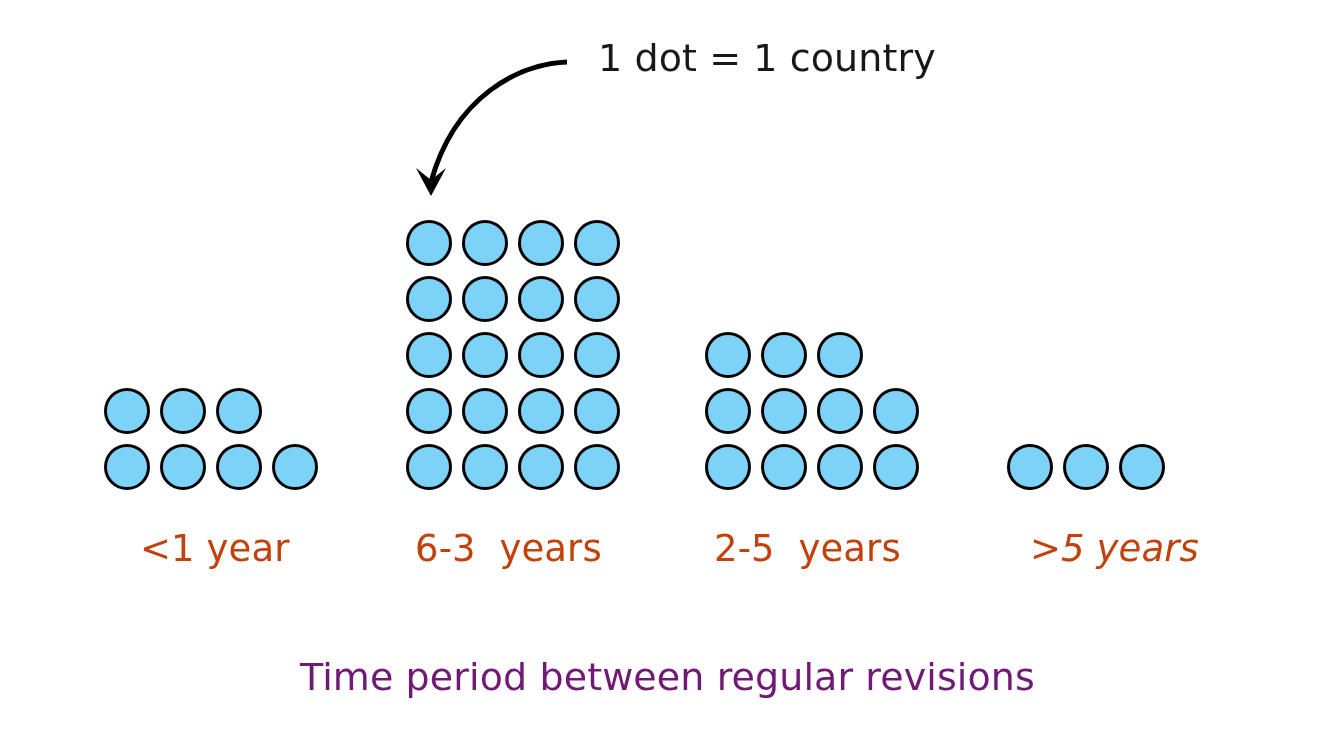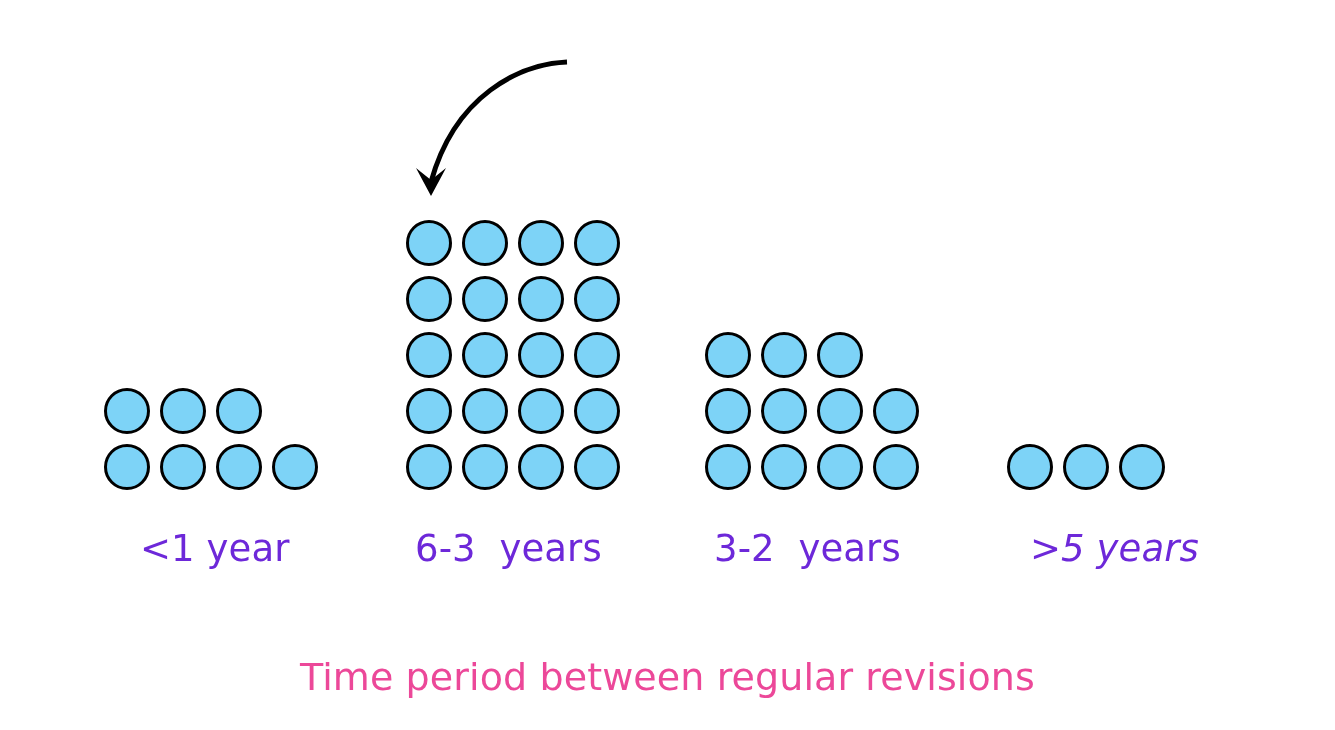--- a/index.html
+++ b/index.html
@@ -62,49 +62,50 @@
     vertical-align: top;
   }
   .dot:last-child { margin-right: 0; }
 
   
   .category-label {
     position: absolute;
     top: 527px;
     font-size: 37px;
     font-weight: 400;
-    color: #6d28d9;
+    color: #c2410c;
     white-space: pre;
     letter-spacing: 0.1px;
   }
 
   
   #caption {
     position: absolute;
     top: 655px;
     left: 0;
     width: 1335px;
     text-align: center;
     font-size: 38px;
     font-weight: 400;
-    color: #ec4899;
+    color: #701a75;
     white-space: pre;
     letter-spacing: 0.1px;
   }
 </style>
 </head>
 <body>
 
 <div id="chart-root">
 
   <svg id="annotation-arrow" viewBox="0 0 200 170" xmlns="http://www.w3.org/2000/svg">
     <path d="M 167 22 C 120 24, 55 55, 31 142" fill="none" stroke="#000000" stroke-width="5" stroke-linecap="butt"></path>
     <path d="M 31 156 L 16 128 L 31 140 L 46 128 Z" fill="#000000"></path>
   </svg>
 
+  <div id="annotation-label">1 dot = 1 country</div>
 
   <div id="groups-layer">
       <div class="dot-group" style="left: 104px; top: 388px; width: 214px; height: 112px;">
         <div class="dot-row" style="top: 0px;"><span class="dot" style="background: rgb(125, 211, 247); border-color: rgb(0, 0, 0);"></span><span class="dot" style="background: rgb(125, 211, 247); border-color: rgb(0, 0, 0);"></span><span class="dot" style="background: rgb(125, 211, 247); border-color: rgb(0, 0, 0);"></span></div>
         <div class="dot-row" style="top: 56px;"><span class="dot" style="background: rgb(125, 211, 247); border-color: rgb(0, 0, 0);"></span><span class="dot" style="background: rgb(125, 211, 247); border-color: rgb(0, 0, 0);"></span><span class="dot" style="background: rgb(125, 211, 247); border-color: rgb(0, 0, 0);"></span><span class="dot" style="background: rgb(125, 211, 247); border-color: rgb(0, 0, 0);"></span></div>
       </div>
       <div class="dot-group" style="left: 406px; top: 220px; width: 214px; height: 280px;">
         <div class="dot-row" style="top: 0px;"><span class="dot" style="background: rgb(125, 211, 247); border-color: rgb(0, 0, 0);"></span><span class="dot" style="background: rgb(125, 211, 247); border-color: rgb(0, 0, 0);"></span><span class="dot" style="background: rgb(125, 211, 247); border-color: rgb(0, 0, 0);"></span><span class="dot" style="background: rgb(125, 211, 247); border-color: rgb(0, 0, 0);"></span></div>
         <div class="dot-row" style="top: 56px;"><span class="dot" style="background: rgb(125, 211, 247); border-color: rgb(0, 0, 0);"></span><span class="dot" style="background: rgb(125, 211, 247); border-color: rgb(0, 0, 0);"></span><span class="dot" style="background: rgb(125, 211, 247); border-color: rgb(0, 0, 0);"></span><span class="dot" style="background: rgb(125, 211, 247); border-color: rgb(0, 0, 0);"></span></div>
         <div class="dot-row" style="top: 112px;"><span class="dot" style="background: rgb(125, 211, 247); border-color: rgb(0, 0, 0);"></span><span class="dot" style="background: rgb(125, 211, 247); border-color: rgb(0, 0, 0);"></span><span class="dot" style="background: rgb(125, 211, 247); border-color: rgb(0, 0, 0);"></span><span class="dot" style="background: rgb(125, 211, 247); border-color: rgb(0, 0, 0);"></span></div>
@@ -117,19 +118,19 @@
         <div class="dot-row" style="top: 112px;"><span class="dot" style="background: rgb(125, 211, 247); border-color: rgb(0, 0, 0);"></span><span class="dot" style="background: rgb(125, 211, 247); border-color: rgb(0, 0, 0);"></span><span class="dot" style="background: rgb(125, 211, 247); border-color: rgb(0, 0, 0);"></span><span class="dot" style="background: rgb(125, 211, 247); border-color: rgb(0, 0, 0);"></span></div>
       </div>
       <div class="dot-group" style="left: 1007px; top: 444px; width: 214px; height: 56px;">
         <div class="dot-row" style="top: 0px;"><span class="dot" style="background: rgb(125, 211, 247); border-color: rgb(0, 0, 0);"></span><span class="dot" style="background: rgb(125, 211, 247); border-color: rgb(0, 0, 0);"></span><span class="dot" style="background: rgb(125, 211, 247); border-color: rgb(0, 0, 0);"></span></div>
       </div>
     </div>
 
   <div id="labels-layer">
       <div class="category-label" style="left: 140px;">&lt;1 year</div>
       <div class="category-label" style="left: 415px;">6-3  years</div>
-      <div class="category-label" style="left: 714px;">3-2  years</div>
+      <div class="category-label" style="left: 714px;">2-5  years</div>
       <div class="category-label" style="left: 1030px; font-style: italic;">&gt;5 years</div>
     </div>
 
   <div id="caption">Time period between regular revisions</div>
 
 </div>
 
 </body></html>

